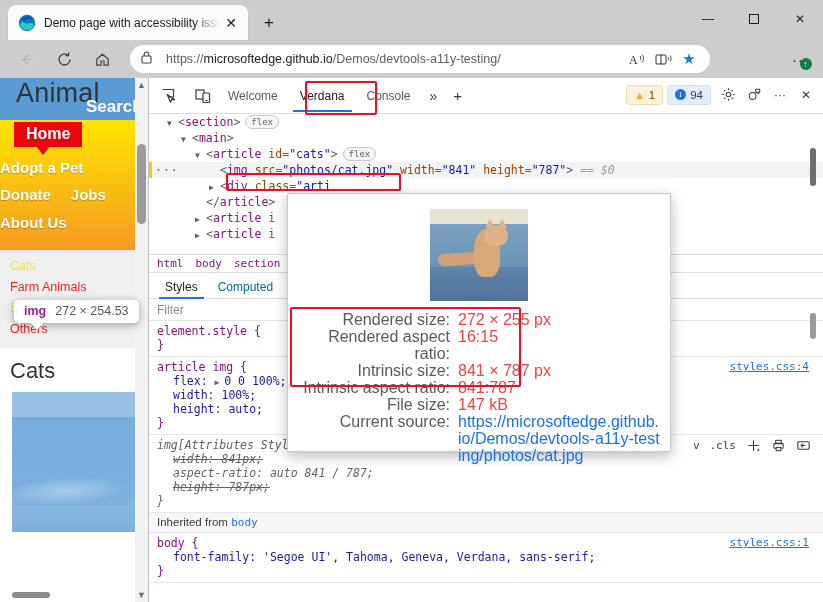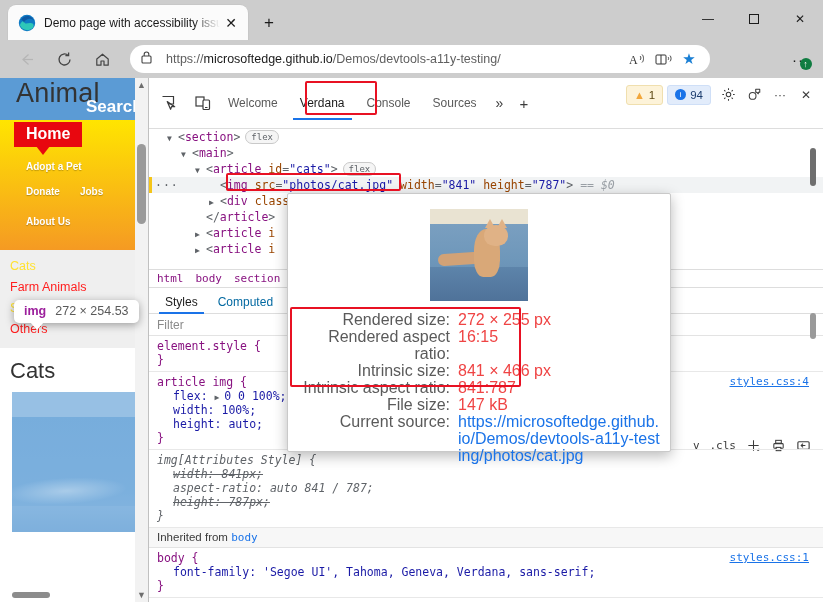--- a/index.html
+++ b/index.html
@@ -103,22 +103,22 @@
   .nav-home {
     position: absolute; left: 14px; top: 2px;
     background: #e8070f; color: #fff; font-weight: 700; font-size: 16px;
     padding: 3px 12px 4px 12px;
   }
   .nav-home:after {
     content:""; position: absolute; left: 22px; bottom: -8px;
     border-left: 7px solid transparent; border-right: 7px solid transparent;
     border-top: 9px solid #e8070f;
   }
-  .nav-item { color:#fff; font-weight:700; font-size: 10px; text-shadow: 0 1px 1px rgba(0,0,0,.25); }
-  .nav-row { padding-left: 26px; }
+  .nav-item { color:#fff; font-weight:700; font-size: 15px; text-shadow: 0 1px 1px rgba(0,0,0,.25); }
+  .nav-row { }
   .nav-row.r1 { height: 30px; }
   .nav-row.r2 { height: 30px; padding-top: 3px; }
   .nav-row.r3 { height: 28px; display: flex; gap: 20px; }
   .nav-row.r4 { height: 28px; }
   .cat-block { background: #efefef; padding: 6px 0 8px 10px; }
   .cat { font-size: 12.5px; line-height: 21px; }
   .cat.y { color: #ffe232; }
   .cat.r { color: #ff1f1f; }
   .page-h2 { font-size: 22px; color:#333; padding: 10px 0 0 10px; }
   .page-img {
@@ -165,21 +165,21 @@
     border-left: 7px solid transparent; border-right: 7px solid transparent;
     border-top: 8px solid #fff;
   }
 
   
   .devtools {
     position: absolute; left: 148px; top: 78px; width: 675px; height: 524px;
     background: #ffffff; border-left: 1px solid #c0c0c0;
   }
   .dt-tabbar {
-    height: 51px; border-bottom: 1px solid #ddd; display: flex; align-items: center;
+    height: 36px; border-bottom: 1px solid #ddd; display: flex; align-items: center;
     background: #ffffff; position: relative;
   }
   .dt-icon-btn {
     width: 28px; height: 28px; margin-left: 6px;
     display:flex; align-items:center; justify-content:center; color:#3b3b3b;
   }
   .dt-tab {
     height: 33px; padding: 0 11px; display: flex; align-items: center;
     font-size: 12px; color: #5a5a5a; position: relative;
   }
@@ -451,21 +451,20 @@
     <div class="dt-icon-btn">
       <svg width="16" height="16" viewBox="0 0 16 16">
           <rect x="1" y="2" width="8" height="9" fill="none" stroke="currentColor" stroke-width="1.2"></rect>
           <rect x="8" y="5" width="6.5" height="9.5" rx="1" fill="#fff" stroke="currentColor" stroke-width="1.2"></rect>
           <path d="M10 12.5h2.5" stroke="currentColor" stroke-width="1"></path>
         </svg>
     </div>
     <div class="dt-tab">Welcome</div>
     <div class="dt-tab active">Verdana</div>
     <div class="dt-tab">Console</div>
-    <div class="dt-tab">Sources</div>
     <div class="dt-more">»</div>
     <div class="dt-plus">+</div>
 
     <div class="dt-right">
       <div class="badge warn">
         <span class="dot-w">▲</span>
         <span>1</span>
       </div>
       <div class="badge info">
         <span class="dot-i">i</span>
@@ -585,21 +584,21 @@
       <div class="pop-row">
         <span class="pop-lbl">Rendered size:</span>
         <span class="pop-val">272 × 255 px</span>
       </div>
       <div class="pop-row">
         <span class="pop-lbl">Rendered aspect ratio:</span>
         <span class="pop-val">16:15</span>
       </div>
       <div class="pop-row">
         <span class="pop-lbl">Intrinsic size:</span>
-        <span class="pop-val">841 × 466 px</span>
+        <span class="pop-val">841 × 787 px</span>
       </div>
       <div class="pop-row">
         <span class="pop-lbl">Intrinsic aspect ratio:</span>
         <span class="pop-val">841:787</span>
       </div>
       <div class="pop-row">
         <span class="pop-lbl">File size:</span>
         <span class="pop-val">147 kB</span>
       </div>
     </div>

